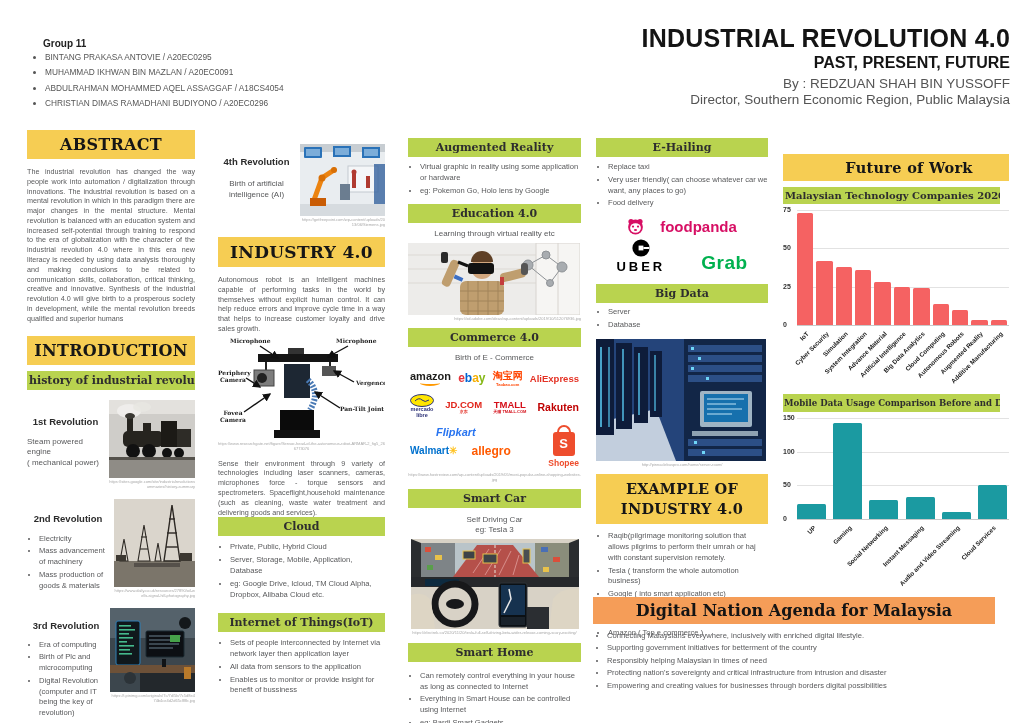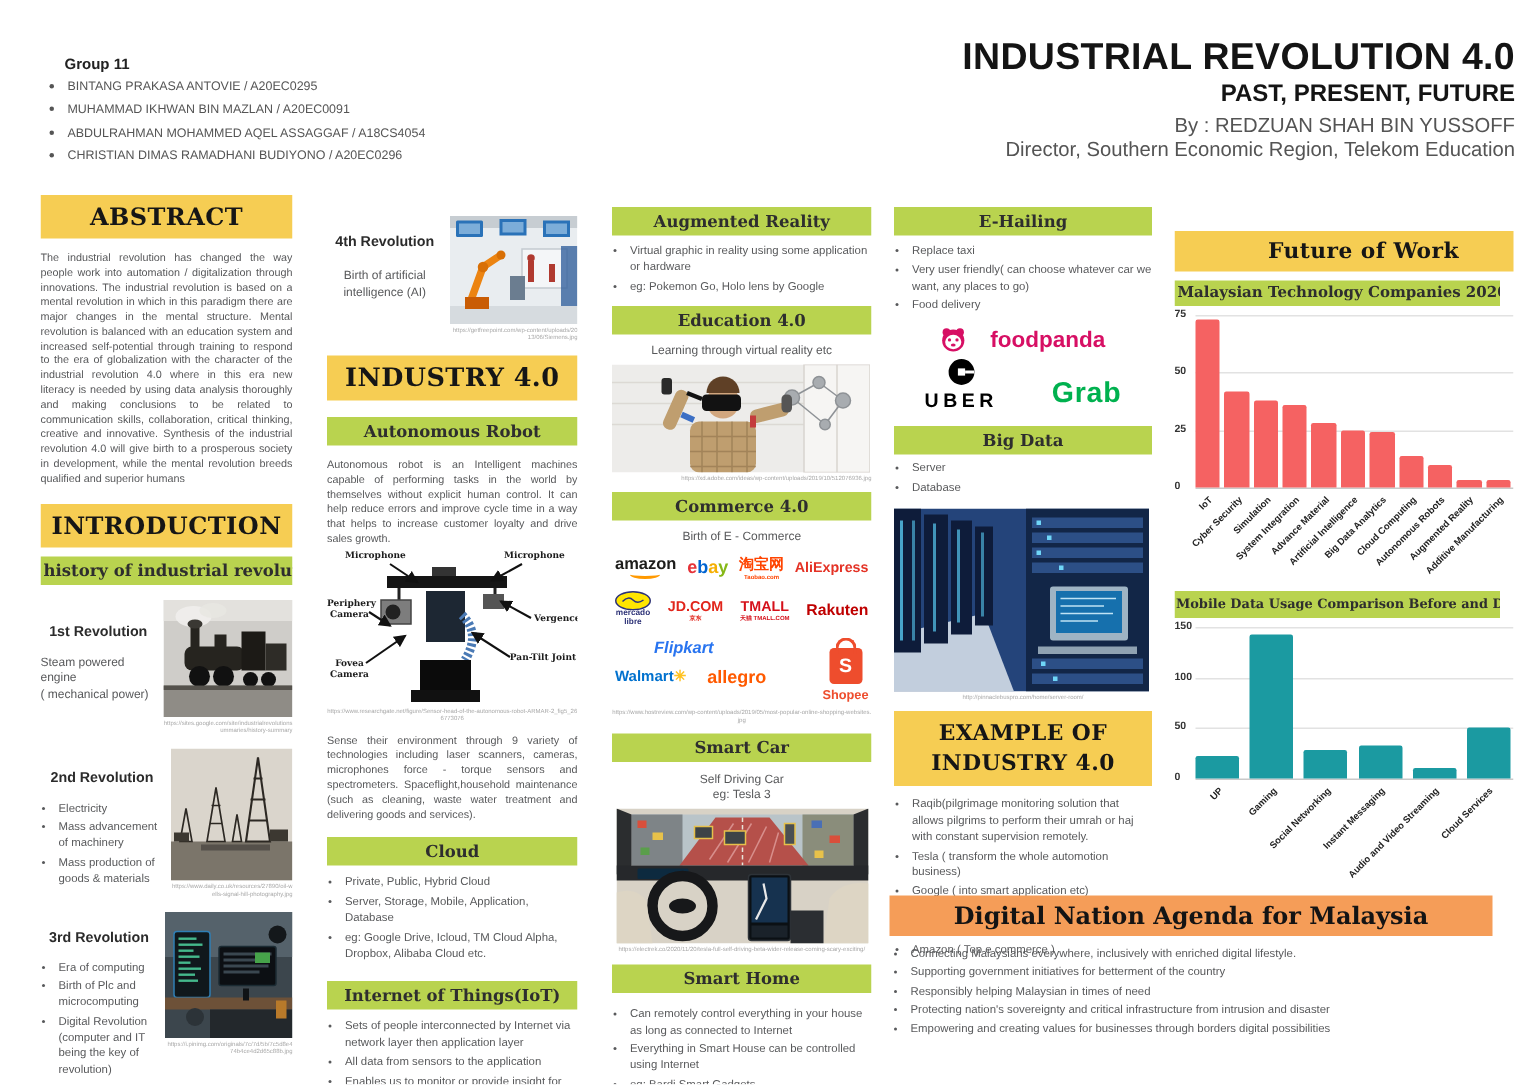--- a/index.html
+++ b/index.html
@@ -104,21 +104,21 @@
         <li>BINTANG PRAKASA ANTOVIE / A20EC0295</li>
         <li>MUHAMMAD IKHWAN BIN MAZLAN / A20EC0091</li>
         <li>ABDULRAHMAN MOHAMMED AQEL ASSAGGAF / A18CS4054</li>
         <li>CHRISTIAN DIMAS RAMADHANI BUDIYONO / A20EC0296</li>
       </ul>
   </div>
   <div id="title-block">
     <div class="t1">INDUSTRIAL REVOLUTION 4.0</div>
     <div class="t2">PAST, PRESENT, FUTURE</div>
     <div class="t3">By : REDZUAN SHAH BIN YUSSOFF</div>
-    <div class="t4">Director, Southern Economic Region, Telekom Education</div>
+    <div class="t4">Director, Southern Economic Region, Public Malaysia</div>
   </div>
 
   <div id="col1" class="col">
     <div class="yellow-h">ABSTRACT</div>
     <div class="para">The industrial revolution has changed the way people work into automation / digitalization through innovations. The industrial revolution is based on a mental revolution in which in this paradigm there are major changes in the mental structure. Mental revolution is balanced with an education system and increased self-potential through training to respond to the era of globalization with the character of the industrial revolution 4.0 where in this era new literacy is needed by using data analysis thoroughly and making conclusions to be related to communication skills, collaboration, critical thinking, creative and innovative. Synthesis of the industrial revolution 4.0 will give birth to a prosperous society in development, while the mental revolution breeds qualified and superior humans</div>
     <div class="yellow-h" style="margin-top:12px;">INTRODUCTION</div>
     <div class="green-h" style="margin-top:6px;">history of industrial revolution</div>
 
     <div class="rev">
       <div class="lt">
@@ -257,21 +257,20 @@
             <circle cx="54" cy="28" r="2.5" fill="#b03a30"></circle>
           <rect x="66" y="32" width="4" height="12" fill="#b03a30"></rect>
           <rect x="40" y="40" width="10" height="16" fill="#6b7d90"></rect>
           <rect x="74" y="20" width="11" height="40" fill="#34629e" opacity="0.8"></rect>
         </svg>
         <div class="cap" style="width:85px;">https://getfreepoint.com/wp-content/uploads/2013/06/Siemens.jpg</div>
       </div>
     </div>
 
     <div class="yellow-h" style="margin-top:10px;font-size:17px;">INDUSTRY 4.0</div>
-    <div class="green-h" style="margin-top:11px;">Autonomous Robot</div>
     <div class="para">Autonomous robot is an Intelligent machines capable of performing tasks in the world by themselves without explicit human control. It can help reduce errors and improve cycle time in a way that helps to increase customer loyalty and drive sales growth.</div>
 
     <div id="robot-diagram">
       <svg width="170" height="100" viewBox="0 0 170 100" style="position:absolute;left:0;top:0;">
         <defs>
             <marker id="ah" markerWidth="6" markerHeight="6" refX="5" refY="3" orient="auto">
           <path d="M0,0 L6,3 L0,6 Z" fill="#111"></path>
             </marker>
           </defs>
         <rect x="40" y="14" width="80" height="8" fill="#151515"></rect>
@@ -297,21 +296,21 @@
       <span class="dlab" style="left:12px;top:-2px;">Microphone</span>
       <span class="dlab" style="left:118px;top:-2px;">Microphone</span>
       <span class="dlab" style="left:0;top:30px;width:30px;">Periphery Camera</span>
       <span class="dlab" style="left:138px;top:40px;">Vergence</span>
       <span class="dlab" style="left:0;top:70px;width:30px;">Fovea Camera</span>
       <span class="dlab" style="left:120px;top:66px;width:48px;">Pan-Tilt Joint</span>
     </div>
     <div class="cap c">https://www.researchgate.net/figure/Sensor-head-of-the-autonomous-robot-ARMAR-2_fig5_266773076</div>
 
     <div class="para">Sense their environment through 9 variety of technologies including laser scanners, cameras, microphones force - torque sensors and spectrometers. Spaceflight,household maintenance (such as cleaning, waste water treatment and delivering goods and services).</div>
-    <div class="green-h" style="margin-top:11px;">Cloud</div>
+    <div class="green-h" style="">Cloud</div>
     <ul class="blist" style="margin-top:6px;">
         <li>Private, Public, Hybrid Cloud</li>
         <li>Server, Storage, Mobile, Application, Database</li>
         <li>eg: Google Drive, Icloud, TM Cloud Alpha, Dropbox, Alibaba Cloud etc.</li>
       </ul>
     <div class="green-h" style="margin-top:13px;">Internet of Things(IoT)</div>
     <ul class="blist" style="margin-top:6px;">
         <li>Sets of people interconnected by Internet via network layer then application layer</li>
         <li>All data from sensors to the application</li>
         <li>Enables us to monitor or provide insight for benefit of bussiness</li>

